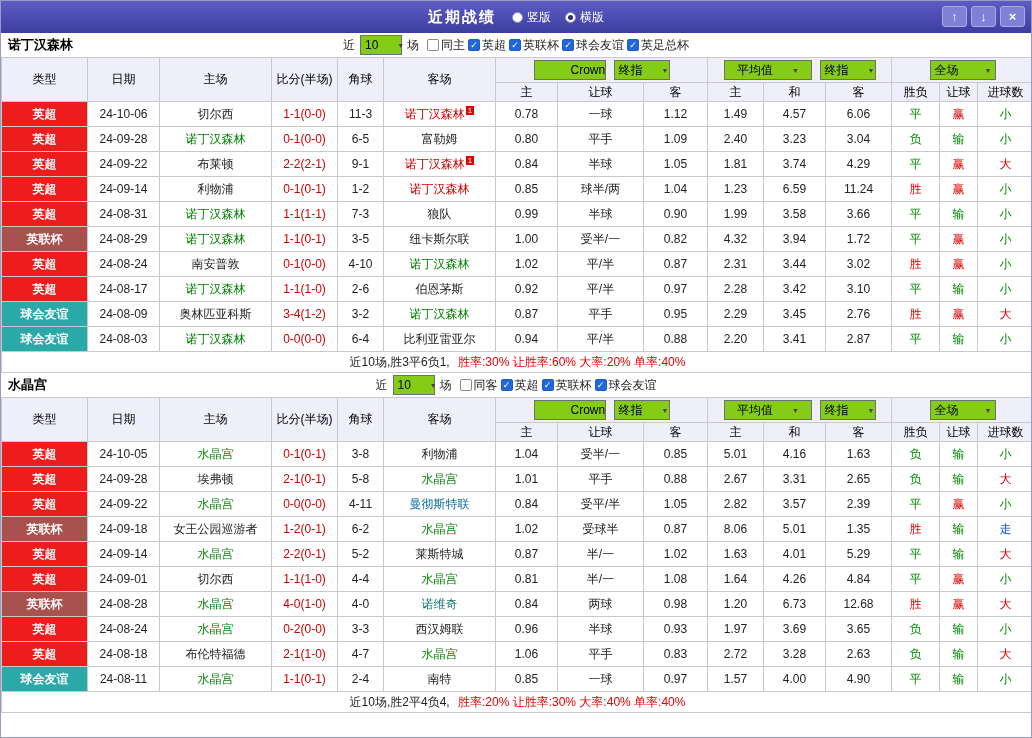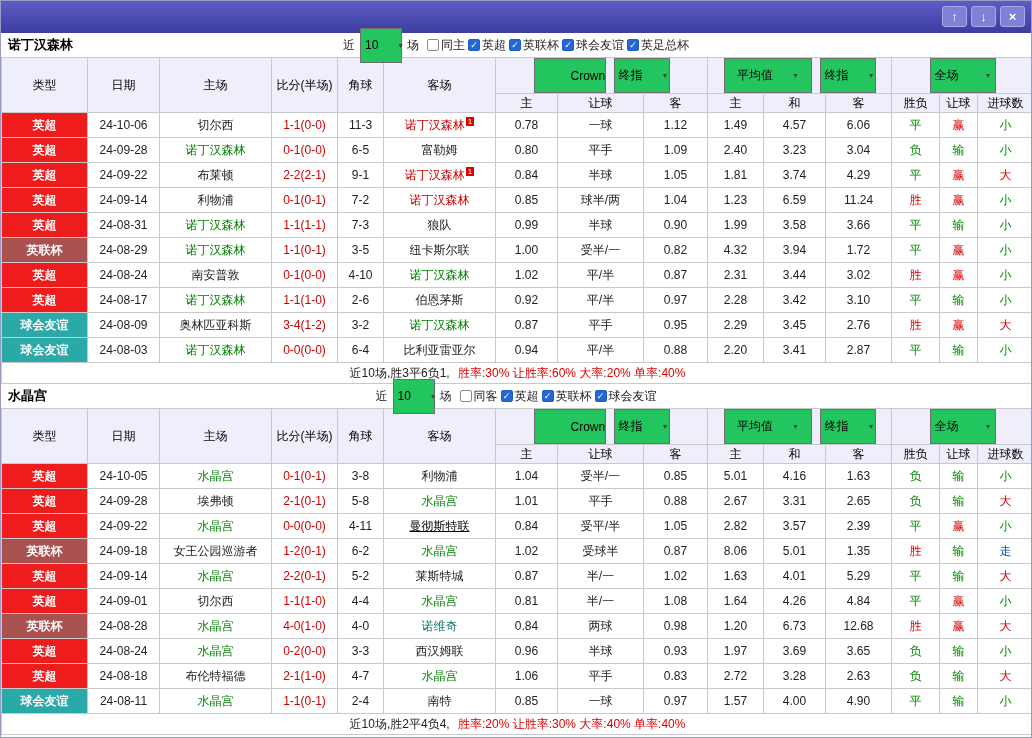--- a/index.html
+++ b/index.html
@@ -20,21 +20,21 @@
   .tb-btn { width:25px; height:21px; background:#8080d6; border:1px solid #aaaae8; border-radius:3px;
             color:#fff; font-size:13px; font-weight:bold; display:flex; align-items:center;
             justify-content:center; cursor:pointer; padding:0; line-height:1; }
 
   
   .filter-row { position:relative; height:24px; display:flex; align-items:center; justify-content:center;
                 gap:5px; background:#fff; }
   .team-name { position:absolute; left:7px; top:0; height:24px; display:flex; align-items:center;
                font-weight:bold; font-size:13px; color:#000; }
   .select { display:inline-flex; align-items:center; justify-content:space-between; border:1px solid #6f6f6f;
-            background:#22c55e; height:35px; padding:0 3px 0 4px; gap:19px; cursor:pointer; color:#000; }
+            background:#84cc16; height:20px; padding:0 3px 0 4px; gap:19px; cursor:pointer; color:#000; }
   .select .arr { font-size:7px; color:#444; }
   .s-count { width:42px; }
   .s-book  { width:72px;padding-left:36px; }
   .s-final { width:56px; }
   .s-avg   { width:88px;justify-content:center; }
   .s-full  { width:66px; }
   .cb { display:inline-flex; align-items:center; gap:2px; cursor:pointer; margin-left:3px; }
   .cb .box { width:12px; height:12px; border:1px solid #8a8a8a; background:#fff; border-radius:2px;
              display:flex; align-items:center; justify-content:center; font-size:9px; color:#fff; line-height:1; }
   .cb .box.checked { background:#2468d8; border-color:#1b5ec8; }
@@ -54,20 +54,33 @@
   .rates { color:var(--c-red,#e00000); margin-left:5px; }
   sup.redcard { background:var(--c-red,#e00000); color:#fff; font-size:8px; padding:0 2px;
                 margin-left:1px; line-height:1.2; }
 </style>
 </head>
 <body>
 
 <div class="page">
 
   <div class="titlebar">
+    <div class="titlebar-center">
+      <span class="title">近期战绩</span>
+      <span style="display:inline-flex;gap:14px;">
+          <span class="layout-option">
+            <span class="radio"></span>
+            <span>竖版</span>
+          </span>
+          <span class="layout-option">
+            <span class="radio selected"></span>
+            <span>横版</span>
+          </span>
+        </span>
+    </div>
     <div class="titlebar-buttons">
       <button class="tb-btn">
         <span>↑</span>
       </button>
       <button class="tb-btn">
         <span>↓</span>
       </button>
       <button class="tb-btn">
         <span>×</span>
       </button>
@@ -228,21 +241,21 @@
             <td>4.29</td>
             <td style="color: rgb(0, 138, 0);">平</td>
             <td style="color: rgb(224, 0, 0);">赢</td>
             <td style="color: rgb(224, 0, 0);">大</td>
           </tr>
           <tr>
             <td style="background: rgb(238, 28, 28); color: rgb(255, 255, 255); font-weight: bold;">英超</td>
             <td>24-09-14</td>
             <td style="color: rgb(34, 34, 34);">利物浦</td>
             <td style="color: rgb(204, 0, 0);">0-1(0-1)</td>
-            <td>7-2</td>
+            <td>1-2</td>
             <td style="color: rgb(204, 0, 0);">诺丁汉森林</td>
             <td>0.85</td>
             <td>球半/两</td>
             <td>1.04</td>
             <td>1.23</td>
             <td>6.59</td>
             <td>11.24</td>
             <td style="color: rgb(224, 0, 0);">胜</td>
             <td style="color: rgb(224, 0, 0);">赢</td>
             <td style="color: rgb(0, 138, 0);">小</td>
@@ -495,21 +508,21 @@
             <td style="color: rgb(0, 138, 0);">负</td>
             <td style="color: rgb(0, 138, 0);">输</td>
             <td style="color: rgb(224, 0, 0);">大</td>
           </tr>
           <tr>
             <td style="background: rgb(238, 28, 28); color: rgb(255, 255, 255); font-weight: bold;">英超</td>
             <td>24-09-22</td>
             <td style="color: rgb(0, 128, 0);">水晶宫</td>
             <td style="color: rgb(204, 0, 0);">0-0(0-0)</td>
             <td>4-11</td>
-            <td style="color: #000000; text-decoration: underline;">曼彻斯特联</td>
+            <td style="color: #0369a1;">曼彻斯特联</td>
             <td>0.84</td>
             <td>受平/半</td>
             <td>1.05</td>
             <td>2.82</td>
             <td>3.57</td>
             <td>2.39</td>
             <td style="color: rgb(0, 138, 0);">平</td>
             <td style="color: rgb(224, 0, 0);">赢</td>
             <td style="color: rgb(0, 138, 0);">小</td>
           </tr>

